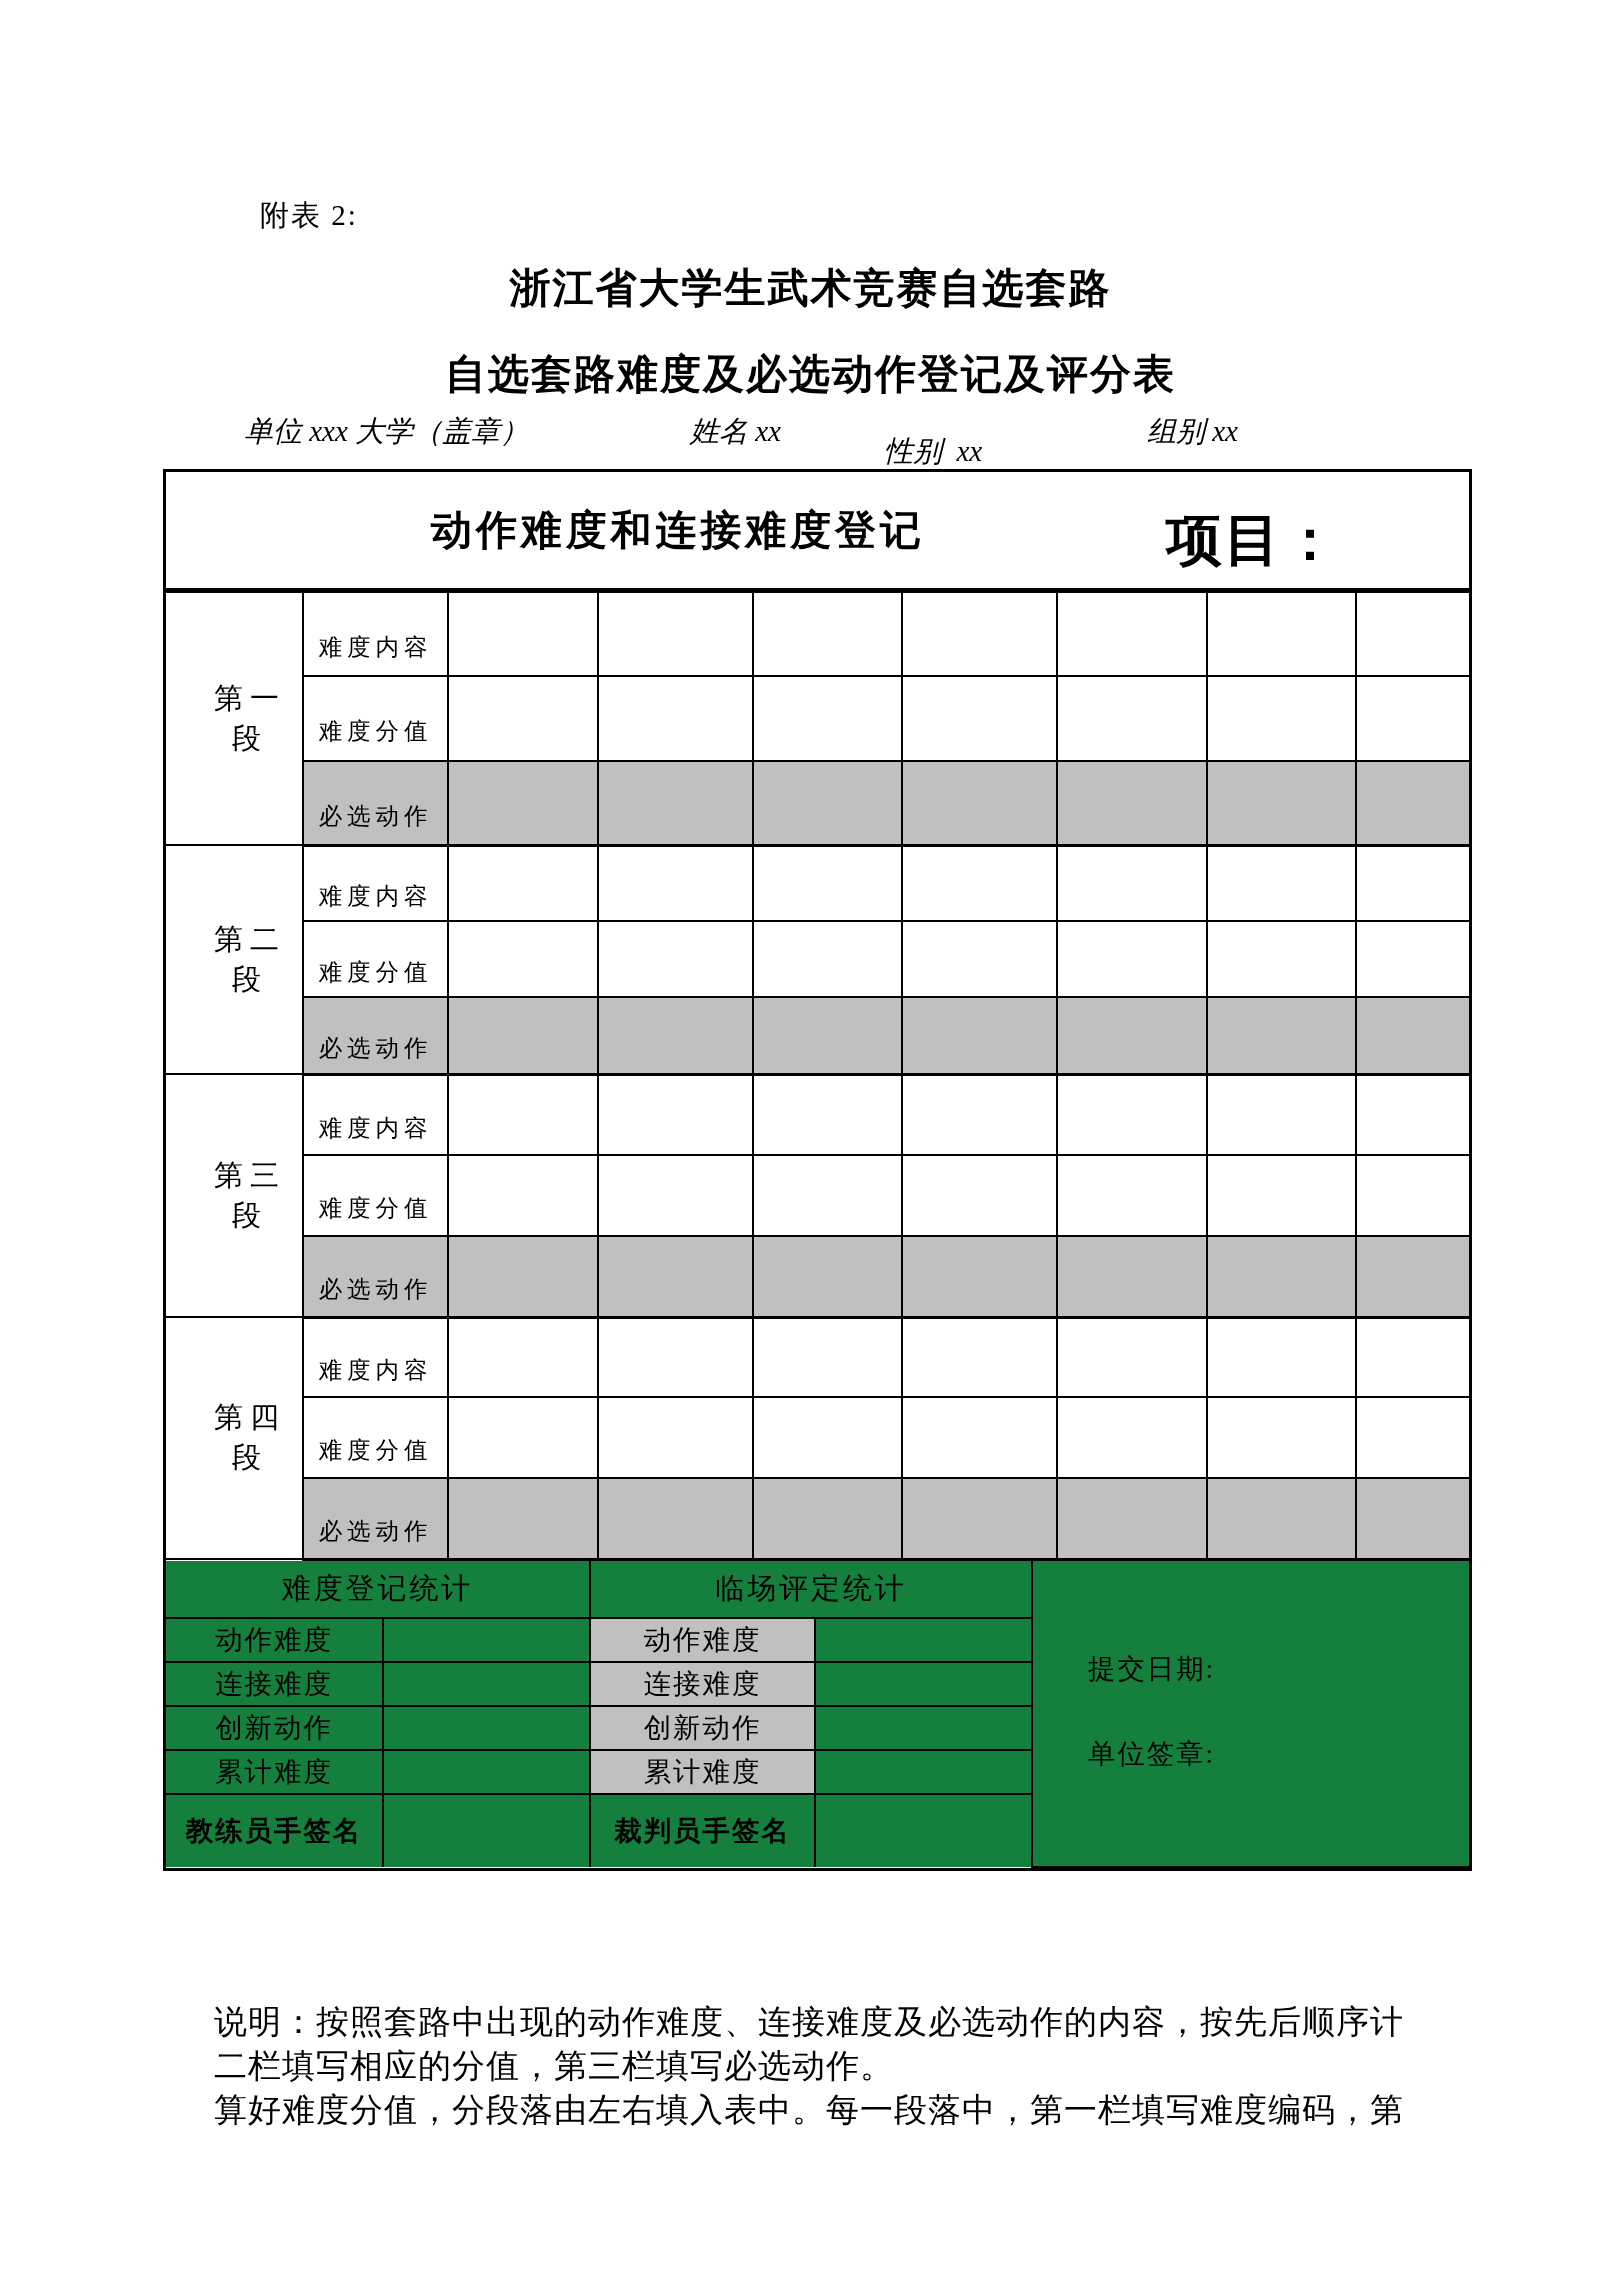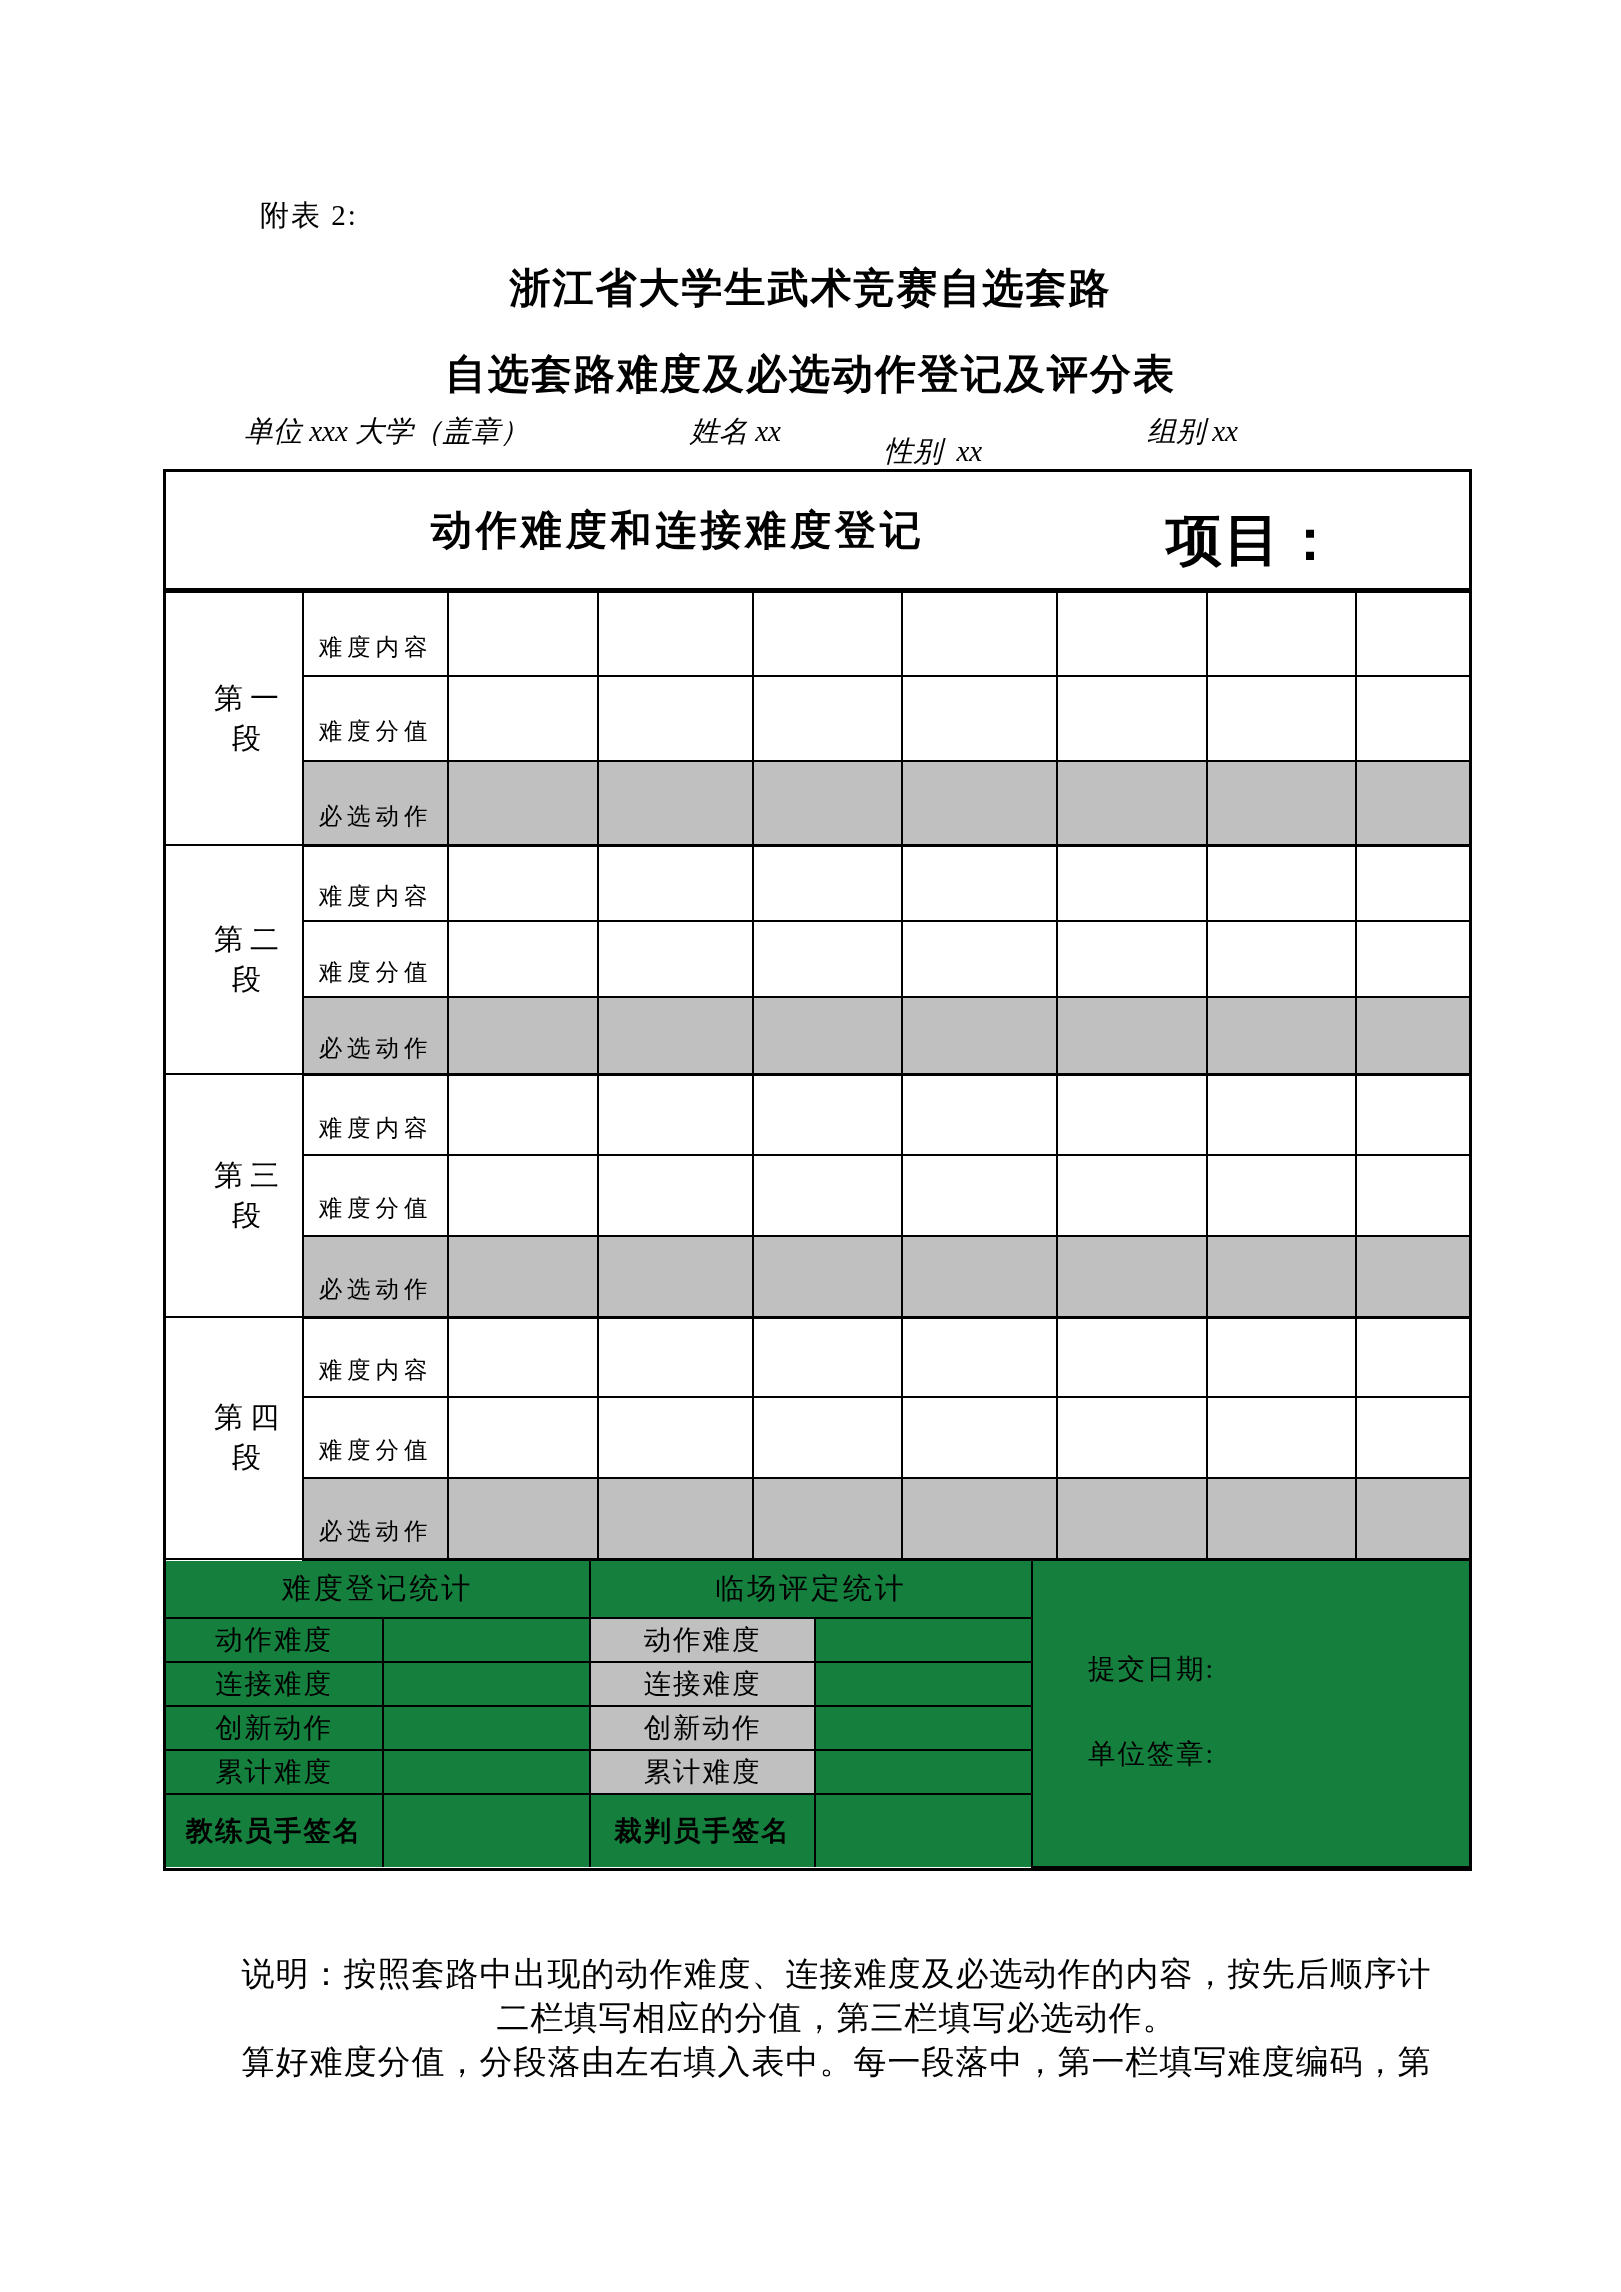--- a/index.html
+++ b/index.html
@@ -66,21 +66,21 @@
   .bold   { font-weight:bold; }
   .sval   { background:#fff; }
 
   .sh  { height:57px; }
   .srow{ height:44px;margin-left:10px; }
   .sig { height:73px; }
 
   .subm { vertical-align:top; text-align:left; padding:90px 0 0 55px; font-size:27.4px; letter-spacing:2px; }
   .subm .seal { margin-top:49px; }
 
-  .footer { position:absolute; left:214px; top:1952px; width:1245px; font-size:33px; line-height:44px; letter-spacing:1px;text-align:center; }
+  .footer { position:absolute; left:214px; top:2000px; width:1245px; font-size:33px; line-height:44px; letter-spacing:1px; }
 </style>
 </head>
 <body>
 
 <div class="sheet">
 
   <div class="attach">附表 2:</div>
 
   <div class="title1">浙江省大学生武术竞赛自选套路</div>
   <div class="title2">自选套路难度及必选动作登记及评分表</div>

